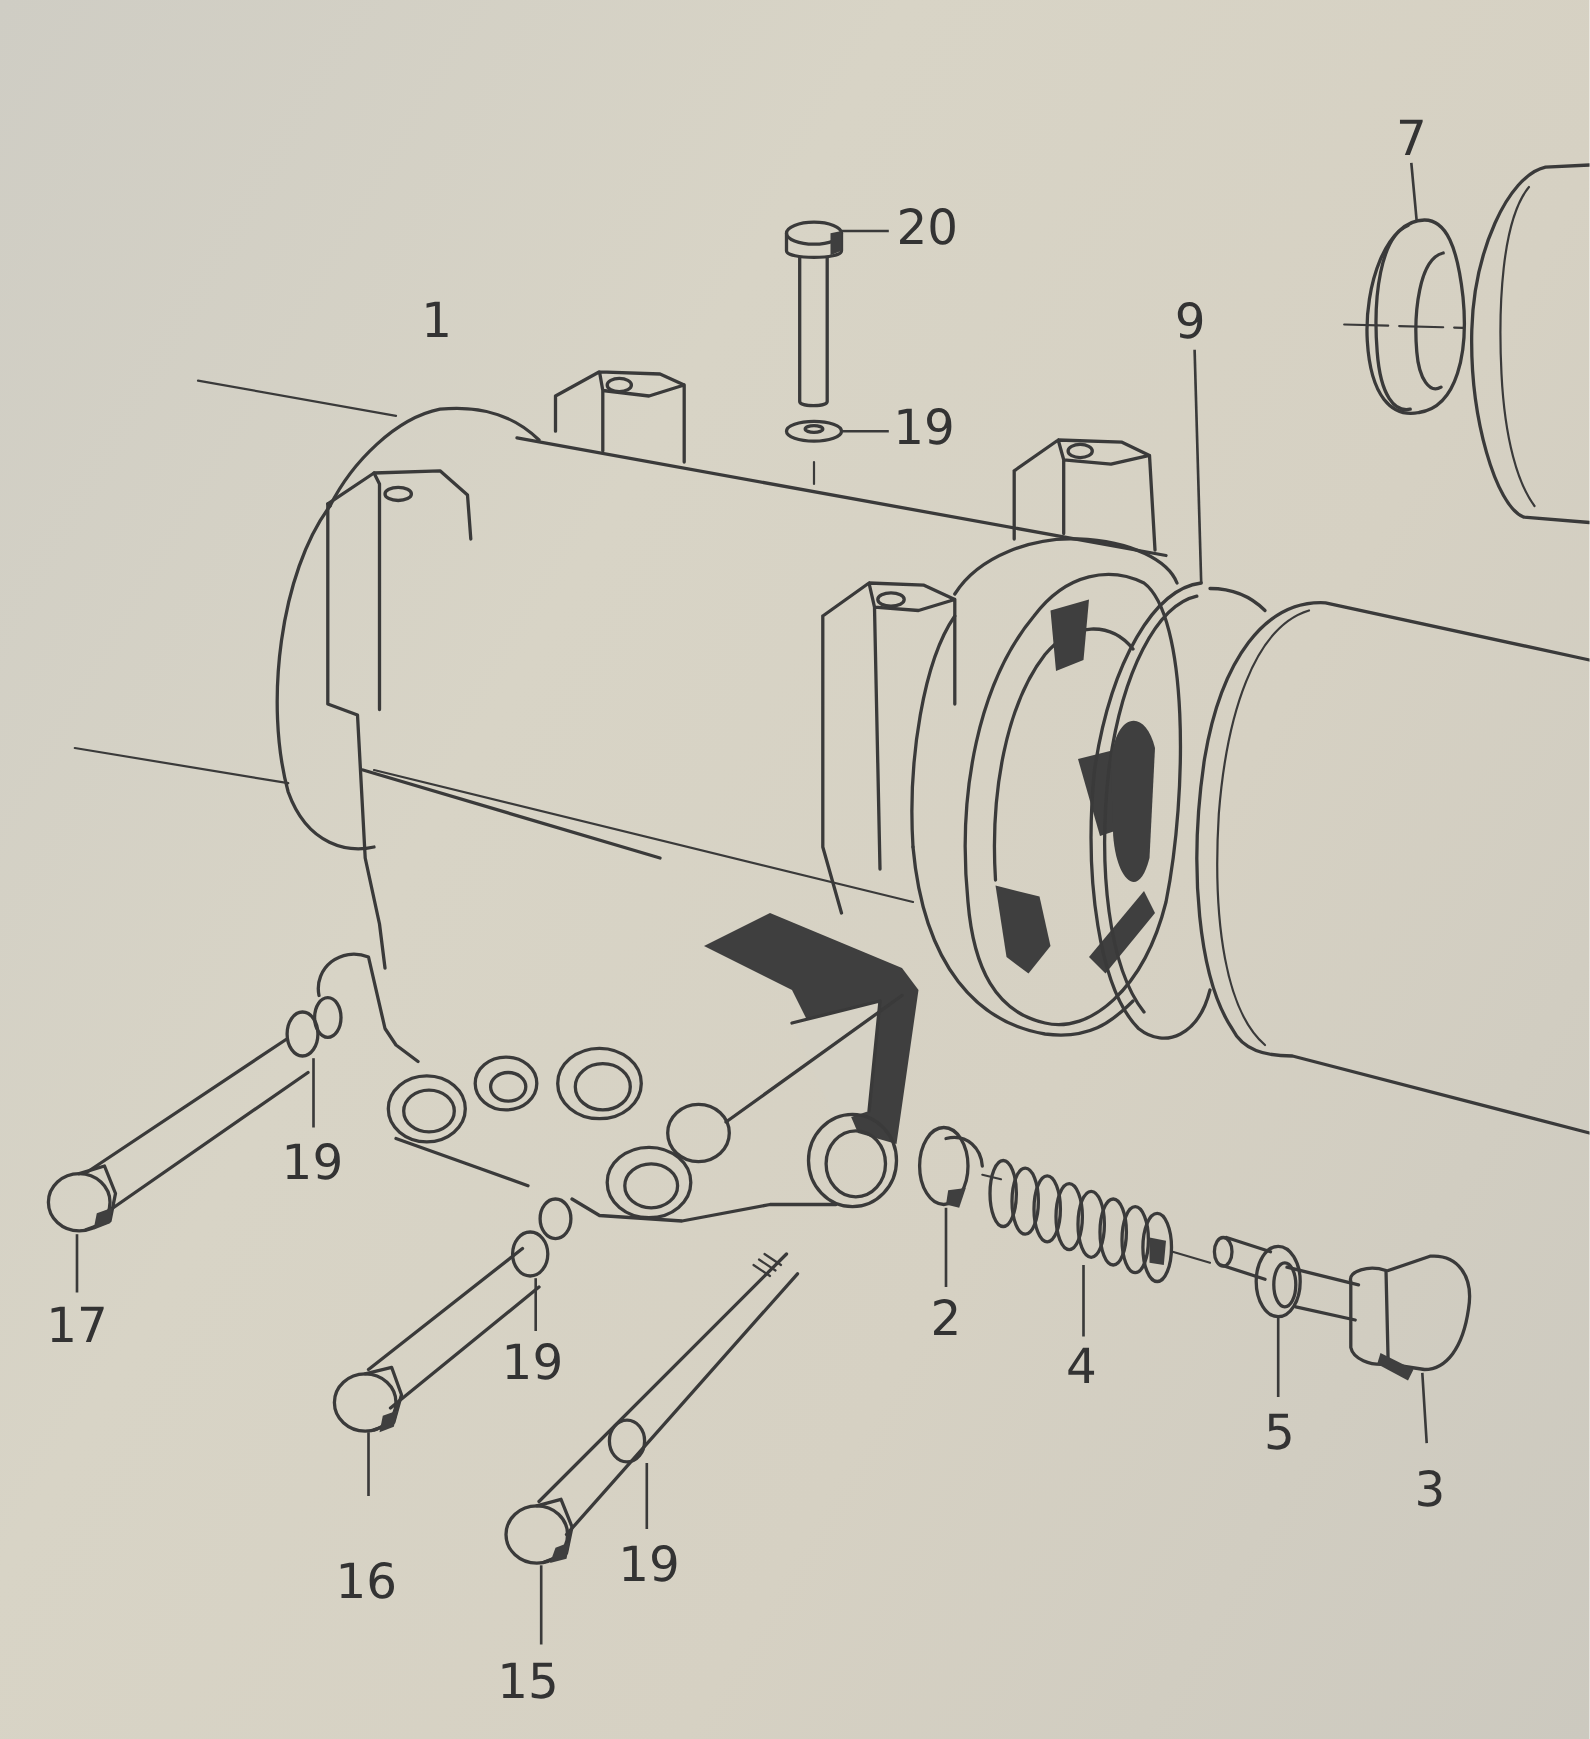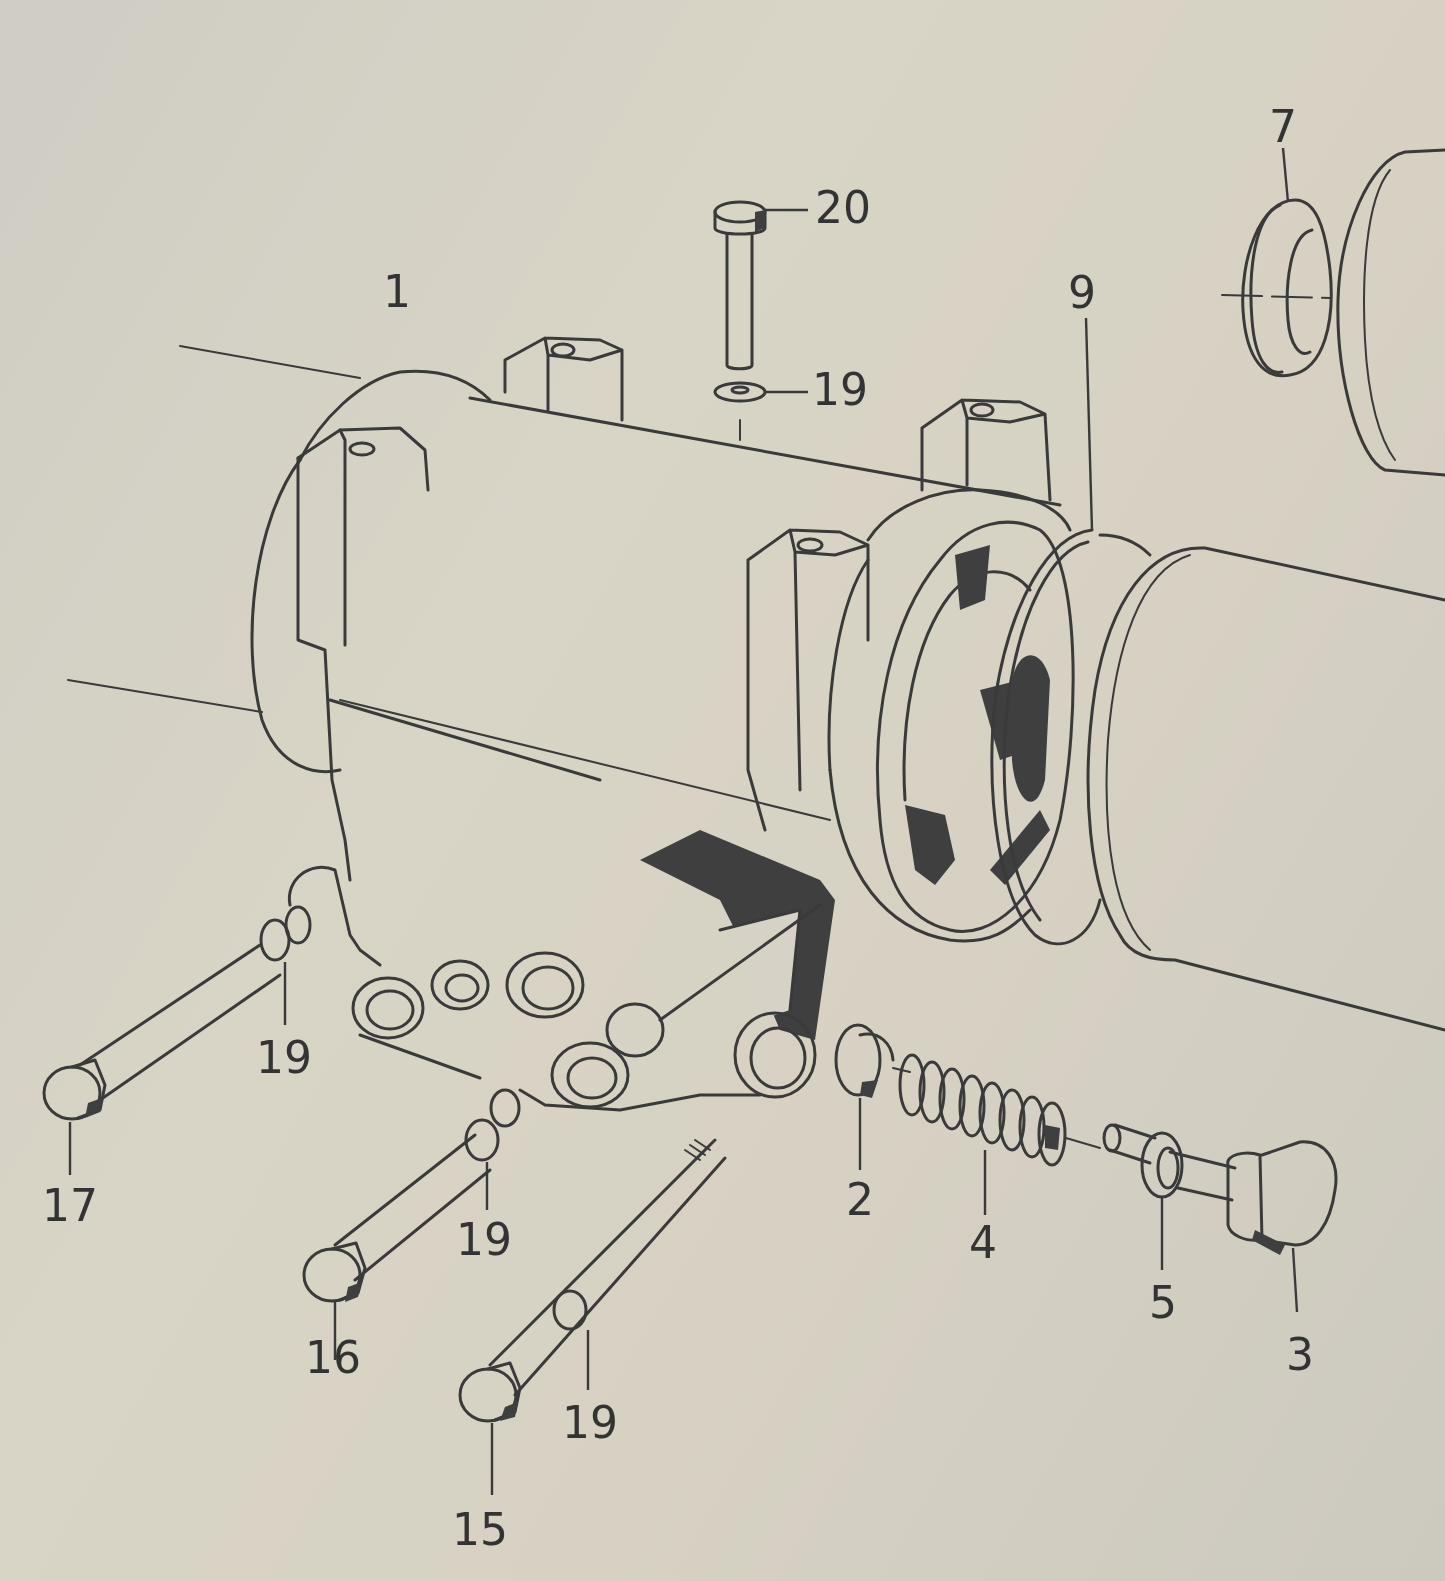--- a/index.html
+++ b/index.html
@@ -200,20 +200,20 @@
 
 <div id="callout-layer">
   <span class="callout" style="left:397px;top:292px">1</span>
   <span class="callout" style="left:843px;top:208px">20</span>
   <span class="callout" style="left:840px;top:390px">19</span>
   <span class="callout" style="left:1283px;top:127px">7</span>
   <span class="callout" style="left:1082px;top:293px">9</span>
   <span class="callout" style="left:284px;top:1058px">19</span>
   <span class="callout" style="left:70px;top:1206px">17</span>
   <span class="callout" style="left:484px;top:1240px">19</span>
-  <span class="callout" style="left:333px;top:1358px">16</span>
+  <span class="callout" style="left:333px;top:1439px">16</span>
   <span class="callout" style="left:590px;top:1423px">19</span>
   <span class="callout" style="left:480px;top:1530px">15</span>
   <span class="callout" style="left:860px;top:1200px">2</span>
   <span class="callout" style="left:983px;top:1243px">4</span>
   <span class="callout" style="left:1163px;top:1303px">5</span>
   <span class="callout" style="left:1300px;top:1355px">3</span>
 </div>
 
 </body></html>

